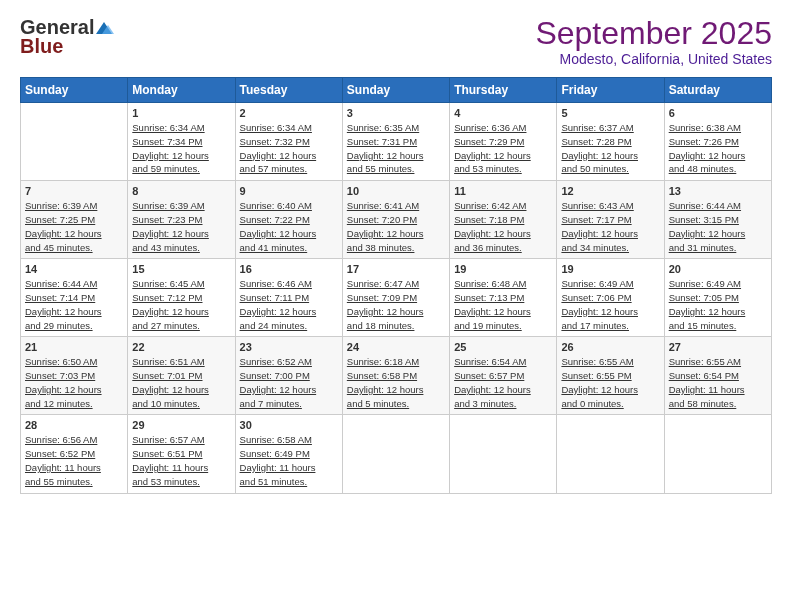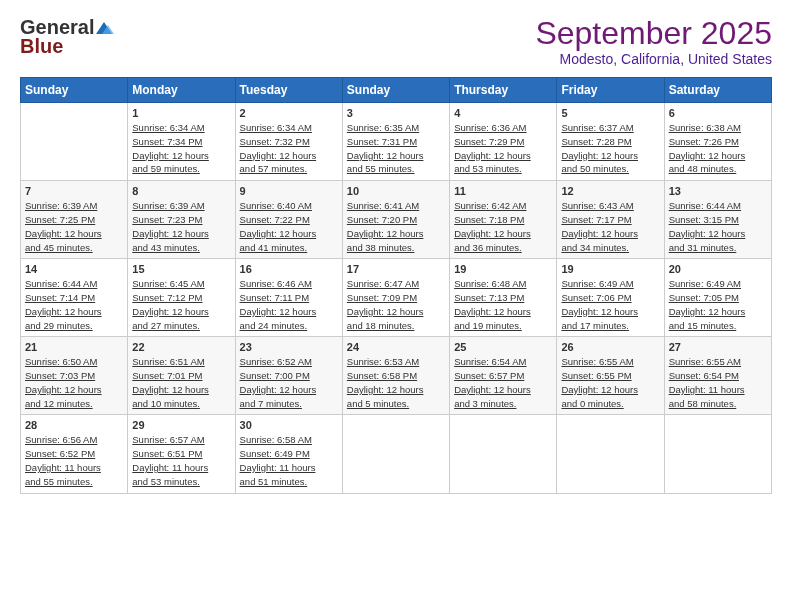--- a/index.html
+++ b/index.html
@@ -214,21 +214,21 @@
           <td>
             <span class="day-number">22</span>
             <div class="day-info"><span>Sunrise: 6:51 AM</span><br><span>Sunset: 7:01 PM</span><br><span style="font-weight: normal;">Daylight: 12 hours</span><br><span>and 10 minutes.</span></div>
           </td>
           <td>
             <span class="day-number">23</span>
             <div class="day-info"><span>Sunrise: 6:52 AM</span><br><span>Sunset: 7:00 PM</span><br><span style="font-weight: normal;">Daylight: 12 hours</span><br><span>and 7 minutes.</span></div>
           </td>
           <td>
             <span class="day-number">24</span>
-            <div class="day-info"><span>Sunrise: 6:53 AM</span><br><span>Sunset: 6:58 PM</span><br><span style="font-weight: normal;">Daylight: 12 hours</span><br><span>and 5 minutes.</span></div>
+            <div class="day-info"><span>Sunrise: 6:18 AM</span><br><span>Sunset: 6:58 PM</span><br><span style="font-weight: normal;">Daylight: 12 hours</span><br><span>and 5 minutes.</span></div>
           </td>
           <td>
             <span class="day-number">25</span>
             <div class="day-info"><span>Sunrise: 6:54 AM</span><br><span>Sunset: 6:57 PM</span><br><span style="font-weight: normal;">Daylight: 12 hours</span><br><span>and 3 minutes.</span></div>
           </td>
           <td>
             <span class="day-number">26</span>
             <div class="day-info"><span>Sunrise: 6:55 AM</span><br><span>Sunset: 6:55 PM</span><br><span style="font-weight: normal;">Daylight: 12 hours</span><br><span>and 0 minutes.</span></div>
           </td>
           <td>

